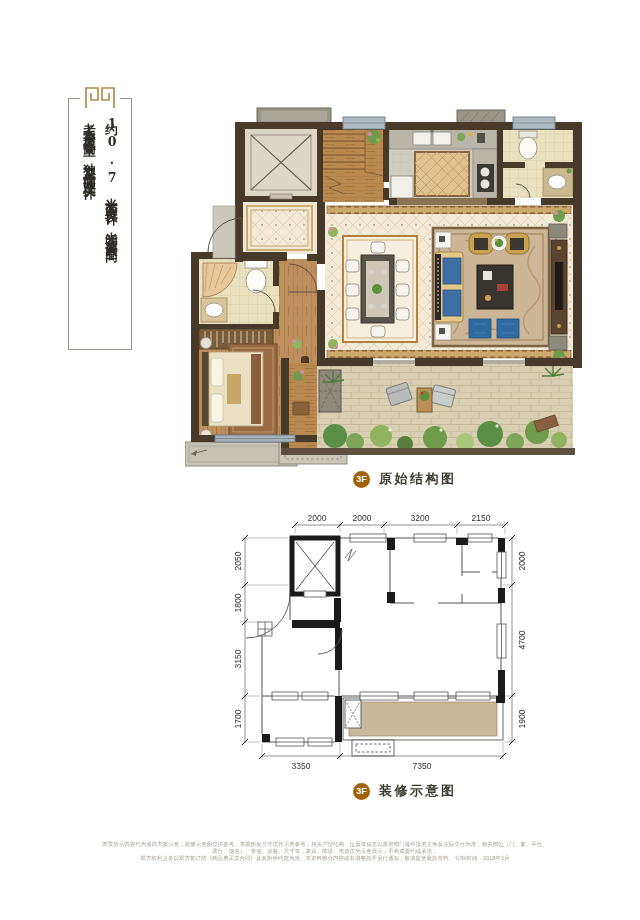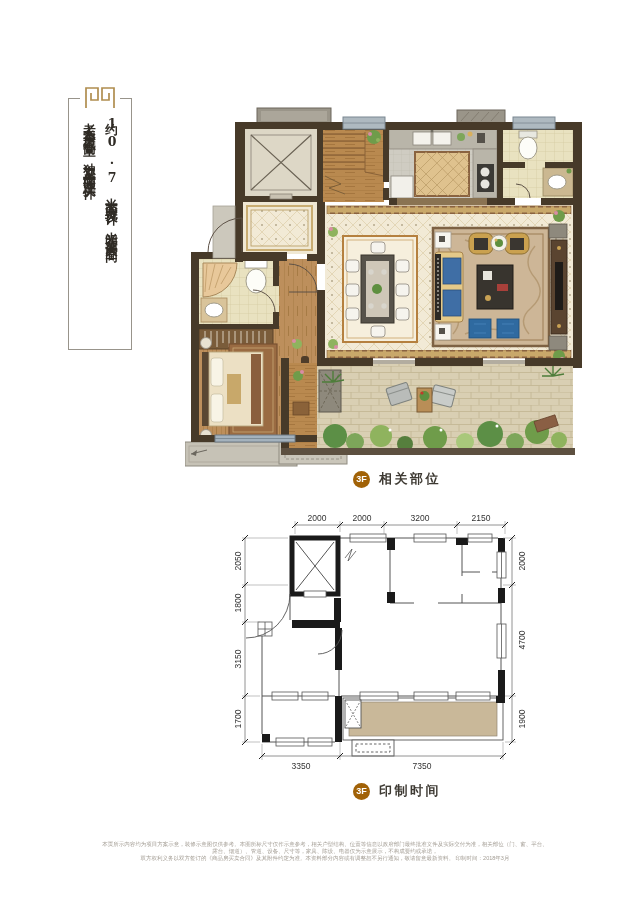--- a/index.html
+++ b/index.html
@@ -341,21 +341,21 @@
       <path d="M57,112 V146"></path>
       <path d="M132,186 A28,28 0 0 0 104,158"></path>
       <path d="M132,186 H104"></path>
       <path d="M90,206 A22,22 0 0 0 68,184"></path>
       <path d="M345,92 A14,14 0 0 0 331,78"></path>
     </g>
   </svg>
 
   <div class="plan-label deco-label">
     <div class="floor-badge">3F</div>
-    <div class="plan-title">相关部位</div>
+    <div class="plan-title">原始结构图</div>
   </div>
 
   <svg class="struct-svg" viewBox="0 0 385 270">
 
     <rect x="143" y="190" width="160" height="42" fill="#ffffff" stroke="#555" stroke-width="0.9"></rect>
     <rect x="149" y="194" width="148" height="34" fill="#c9b899" stroke="#8f8474" stroke-width="0.7"></rect>
 
     <g stroke="#555" stroke-width="1" fill="none">
       <path d="M140,30 H298"></path>
       <path d="M301,36 V186"></path>
@@ -464,21 +464,21 @@
       <text x="322" y="56" transform="rotate(-90 322 53)">2000</text>
       <text x="322" y="135" transform="rotate(-90 322 132)">4700</text>
       <text x="322" y="214" transform="rotate(-90 322 211)">1900</text>
       <text x="101" y="261">3350</text>
       <text x="222" y="261">7350</text>
     </g>
   </svg>
 
   <div class="plan-label struct-label">
     <div class="floor-badge">3F</div>
-    <div class="plan-title">印制时间</div>
+    <div class="plan-title">装修示意图</div>
   </div>
 
   <div class="disclaimer">
     <div>本页所示内容均为项目方案示意，装修示意图仅供参考。本图所标尺寸仅作示意参考，相关户型结构、位置等信息以政府部门最终批准文件及实际交付为准，相关部位（门、窗、平台、露台、烟道）、管道、设备、尺寸等，家具、陈设、电器仅为示意展示，不构成要约或承诺，</div>
     <div>双方权利义务以双方签订的《商品房买卖合同》及其附件约定为准。本资料部分内容或有调整恕不另行通知，敬请留意最新资料。  印制时间：2018年3月</div>
   </div>
 
 </div>
 
 </body></html>

